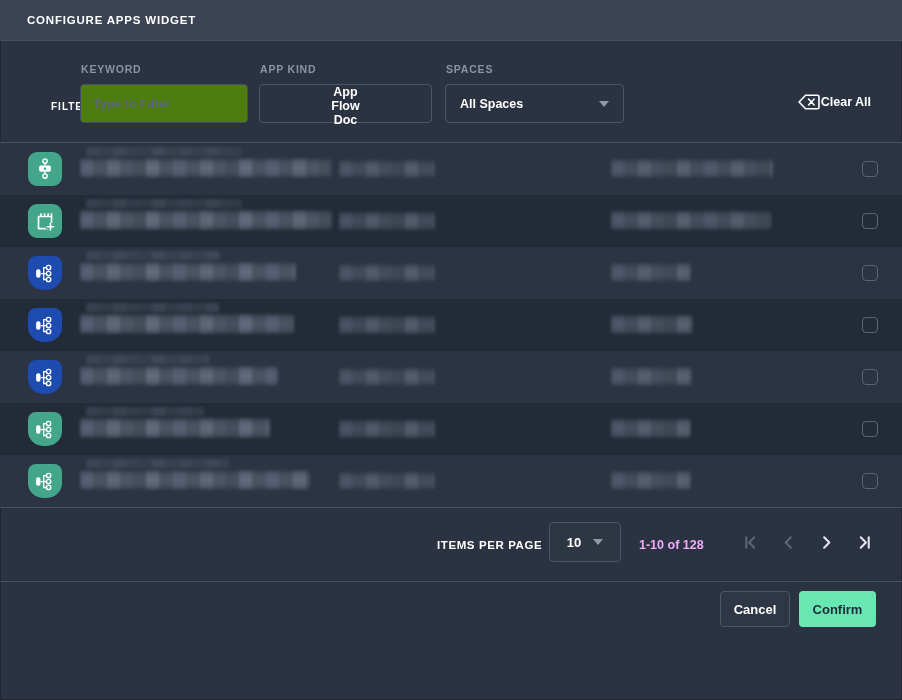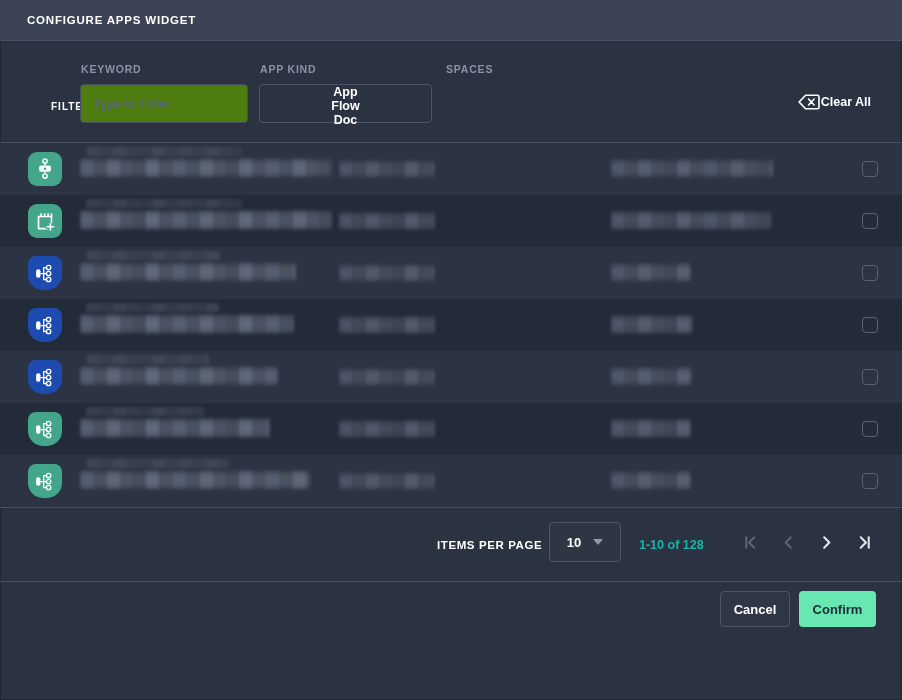--- a/index.html
+++ b/index.html
@@ -54,21 +54,21 @@
   .blur.c2 { left:339px; top:17px; height:18px; width:96px; opacity:.78; }
   .blur.c3 { left:611px; top:16px; height:19px; opacity:.85; }
   .checkbox { position:absolute; right:24px; top:18px; width:16px; height:16px; border:1px solid #5a6477; border-radius:4px; cursor:pointer; }
 
   
   .pager { height:74px; border-top:1px solid #475063; position:relative; flex:none; }
   .pager-label { position:absolute; left:437px; top:31px; font-size:11.5px; font-weight:bold; letter-spacing:.6px; color:#ffffff; }
   .pp-select { position:absolute; left:549px; top:14px; width:72px; height:40px; background:#2e3543; border:1px solid #4d5669; border-radius:4px; display:flex; align-items:center; justify-content:center; gap:12px; cursor:pointer; }
   .pp-select .val { font-size:13px; font-weight:bold; color:#ffffff; }
   .pp-select .caret { margin:0; }
-  .range { position:absolute; left:639px; top:30px; font-size:12.5px; font-weight:bold; color:#14b8a6; }
+  .range { position:absolute; left:639px; top:30px; font-size:12.5px; font-weight:bold; color:#f0abfc; }
   .nav { position:absolute; right:26px; top:22px; display:flex; align-items:center; gap:14px; }
   .nav-btn { width:24px; height:24px; display:flex; align-items:center; justify-content:center; cursor:pointer; background:none; border:none; padding:0; }
   .nav-btn svg { width:15px; height:15px; stroke-width:2.2; fill:none; stroke-linecap:round; stroke-linejoin:round; }
   .nav-btn.disabled svg { stroke:#5c6678; }
   .nav-btn.active svg { stroke:#e3e7ee; }
 
   
   .footer { height:55px; border-top:1px solid #475063; display:flex; align-items:center; justify-content:flex-end; padding-right:26px; gap:9px; flex:none; }
   .btn { height:36px; border-radius:4px; font-family:"Liberation Sans", sans-serif; font-size:13px; font-weight:bold; cursor:pointer; display:flex; align-items:center; justify-content:center;text-align:right; }
   .btn-cancel { width:70px; background:#2f3645; border:1px solid #4d5669; color:#ffffff; }
@@ -91,20 +91,24 @@
     <input class="kw-input" type="text" placeholder="Type to Filter" style="">
 
     <span class="field-label ak-label">APP KIND</span>
     <div class="appkind">
       <span>App</span>
       <span>Flow</span>
       <span>Doc</span>
     </div>
 
     <span class="field-label sp-label">SPACES</span>
+    <div class="spaces">
+      <span class="val">All Spaces</span>
+      <span class="caret"></span>
+    </div>
 
     <div class="clear-all">
       <svg width="24" height="18" viewBox="0 0 26 20">
         <path d="M9.2 2.5 h13.3 a1.6 1.6 0 0 1 1.6 1.6 v11.8 a1.6 1.6 0 0 1 -1.6 1.6 H9.2 L2 10 Z" stroke="#ffffff" stroke-width="1.8" fill="none" stroke-linejoin="round"></path>
         <path d="M12.5 6.7 l6.2 6.6 M18.7 6.7 l-6.2 6.6" stroke="#ffffff" stroke-width="1.8" stroke-linecap="round"></path>
       </svg>
       <span class="txt">Clear All</span>
     </div>
   </div>
 

